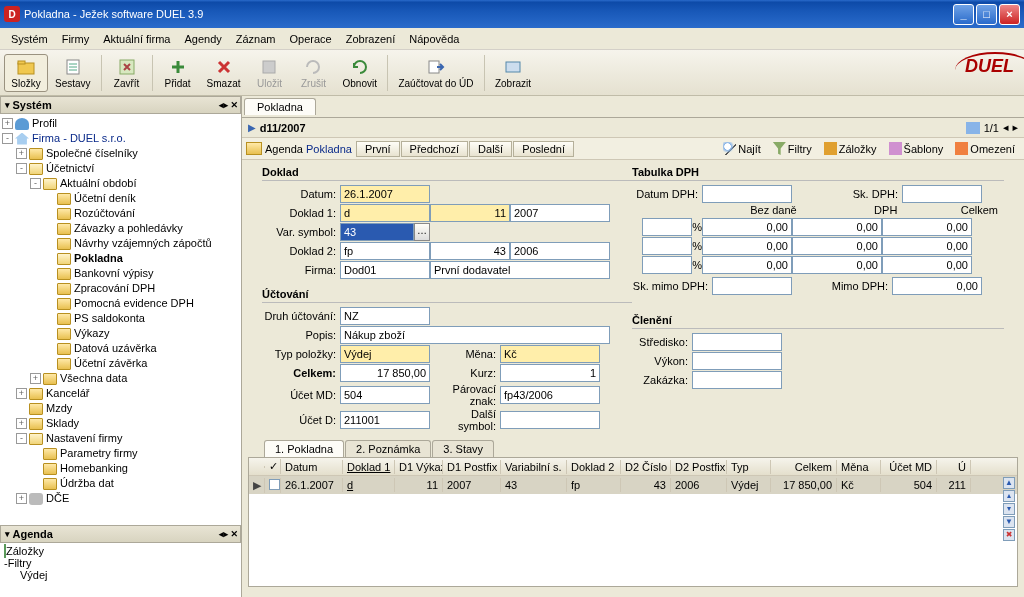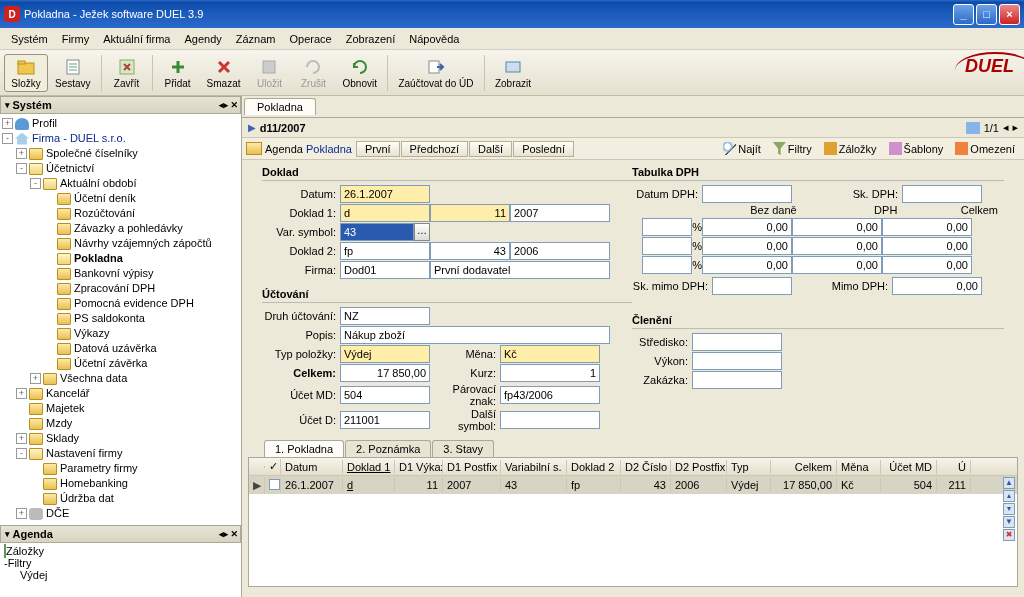--- a/index.html
+++ b/index.html
@@ -358,27 +358,20 @@
                       <span>Všechna data</span>
                     </div>
                   </li>
               </ul>
             </li>
             <li>
                 <div class="row">
                   <span class="tw">+</span>
                   <span class="ic folder"></span>
                   <span>Kancelář</span>
-                </div>
-              </li>
-            <li>
-                <div class="row">
-                  <span class="tw none"></span>
-                  <span class="ic folder"></span>
-                  <span>Majetek</span>
                 </div>
               </li>
             <li>
                 <div class="row">
                   <span class="tw none"></span>
                   <span class="ic folder"></span>
                   <span>Mzdy</span>
                 </div>
               </li>
             <li>

